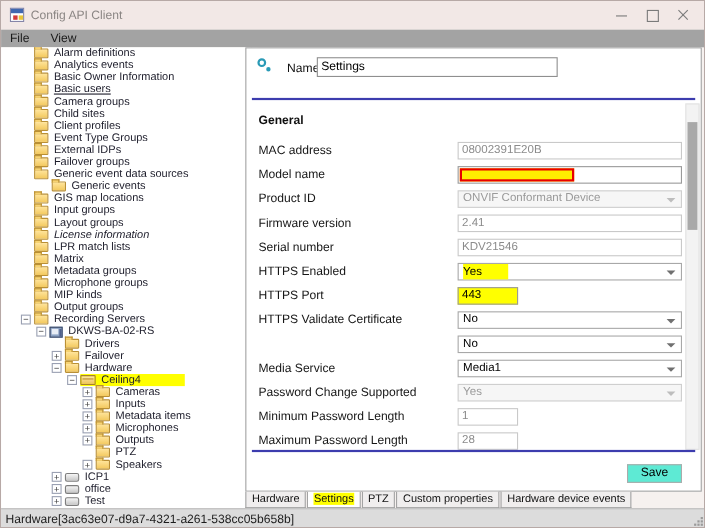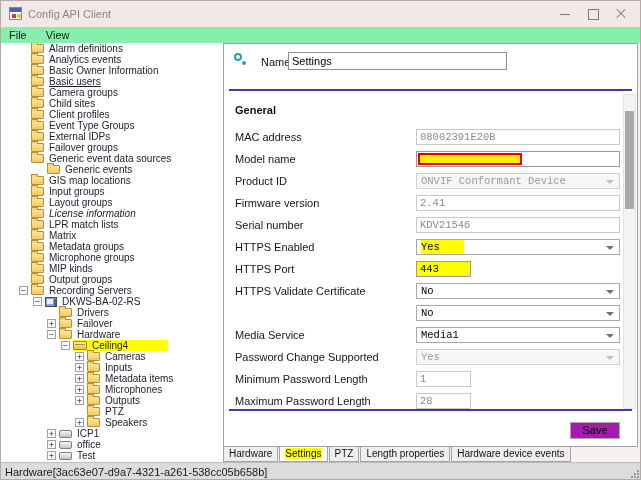--- a/index.html
+++ b/index.html
@@ -14,21 +14,21 @@
   .appicon::after{content:"";position:absolute;left:2px;top:6px;width:4px;height:4px;background:#d23b3b;box-shadow:5px 0 0 #e8c53a;}
   .apptitle{position:absolute;left:27px;top:7px;font-size:11px;color:#8b8684;}
   .winbtn{position:absolute;top:0;width:28px;height:26px;cursor:default;}
   .btn-min{left:550px;}.btn-max{left:578px;}.btn-close{left:606px;}
   .btn-min::before{content:"";position:absolute;left:9px;top:13px;width:10px;height:1px;background:#7a7a7a;}
   .btn-max::before{content:"";position:absolute;left:9px;top:8px;width:9px;height:9px;border:1px solid #7a7a7a;}
   .btn-close::before,.btn-close::after{content:"";position:absolute;left:8px;top:12px;width:12px;height:1px;background:#7a7a7a;}
   .btn-close::before{transform:rotate(45deg);} .btn-close::after{transform:rotate(-45deg);}
 
   
-  .menubar{position:absolute;left:0;top:26px;width:641px;height:16px;background:#86efac;font-size:11px;color:#1a1a1a;}
+  .menubar{position:absolute;left:0;top:26px;width:641px;height:16px;background:#a3a3a3;font-size:11px;color:#1a1a1a;}
   .menuitem{display:inline-block;padding:1px 8px;height:16px;line-height:14px;}
 
   
   .treepanel{position:absolute;left:0;top:42px;width:234px;height:419px;background:#fff;border-right:1px solid #cfc6c3;overflow:hidden;}
   .treescroll{position:absolute;right:0;top:0;width:6px;height:419px;background:#f2f2f2;border-left:1px solid #b9b9b9;}
   .trow{display:flex;align-items:center;height:11px;font-size:10px;color:#1c1c2a;white-space:nowrap;}
   .exp{flex:none;width:9px;height:9px;margin-right:3px;border:1px solid #9aa0b2;background:#fff;
        font:8px/7px "DejaVu Sans Mono",monospace;text-align:center;color:#444;}
   .exp.novis{visibility:hidden;}
   .iwrap{display:flex;align-items:center;}
@@ -51,34 +51,34 @@
   .nameicon .c2{position:absolute;left:8px;top:8px;width:4px;height:4px;border:2px solid #2a9ab6;border-radius:50%;}
   .namelabel{position:absolute;left:37px;top:12px;font-size:11px;color:#111;}
   .namebox{position:absolute;left:64px;top:8px;width:219px;height:18px;border:1px solid #8f8f8f;background:#fff;
            font-size:11px;color:#000;line-height:16px;padding-left:3px;}
   .sep{position:absolute;left:5px;width:403px;height:2px;background:#3c3cae;}
   .sep1{top:45px;} .sep2{top:365px;}
   .sectiontitle{position:absolute;left:11px;top:60px;font-size:11px;font-weight:bold;color:#111;}
   .fields{position:absolute;left:0;top:82px;width:413px;height:284px;overflow:hidden;}
   .frow{position:relative;height:22px;}
   .flabel{position:absolute;left:11px;top:5px;font-size:11px;color:#161616;white-space:nowrap;}
-  .ctl{position:absolute;left:192px;top:3px;height:16px;font-size:10.5px;display:flex;align-items:center;background:#fff;font-family:Liberation Mono, monospace;}
+  .ctl{position:absolute;left:192px;top:3px;height:16px;font-size:10.5px;display:flex;align-items:flex-start;background:#fff;}
   .ctl.full{width:204px;} .ctl.short{width:55px;}
   .ctl.textbox{border:1px solid #9a9a9a;padding-left:3px;color:#000;}
   .ctl.textbox.disabled{border-color:#c9c9c9;color:#8b8b8b;}
   .ctl.dropdown{border:1px solid #a8a8a8;padding-left:4px;color:#000;}
   .ctl.dropdown.disabled{background:#f6f6f6;border-color:#cfcfcf;color:#9a9a9a;}
   .chev{position:absolute;right:5px;top:6px;width:0;height:0;border-left:4px solid transparent;border-right:4px solid transparent;border-top:4px solid #707070;}
   .disabled .chev{border-top-color:#bdbdbd;}
   .hlbox{position:absolute;left:1px;top:1px;bottom:1px;width:104px;background:#ffee00;border:2px solid #e80000;}
   .yfill{background:#ffff00;}
   .ytext{background:#ffff00;display:inline-block;padding:1px 24px 1px 0;}
   .vscroll{position:absolute;left:399px;top:50px;width:13px;height:315px;background:#f3f3f3;border:1px solid #e2e2e2;}
   .vthumb{position:absolute;left:1px;top:16px;width:9px;height:98px;background:#a9a9a9;}
-  .savebtn{position:absolute;left:346px;top:378px;width:50px;height:17px;background:#a21caf;border:1px solid #ababab;
+  .savebtn{position:absolute;left:346px;top:378px;width:50px;height:17px;background:#5eead4;border:1px solid #ababab;
            font-size:11px;color:#000;text-align:center;line-height:15px;}
 
   
   .tabs{position:absolute;left:222px;top:446px;height:15px;display:flex;}
   .tab{flex:none;height:15px;padding:1px 5px;margin-right:1px;border:1px solid #a3a3a3;border-top:none;
        background:#f0eeee;font-size:10px;color:#111;line-height:12px;}
   .tab.selected{background:#fff;}
   .tab .hl{background:#ffff00;}
 
   
@@ -477,21 +477,21 @@
         <div class="vthumb"></div>
       </div>
     <div class="sep sep2"></div>
     <div class="savebtn">Save</div>
   </div>
 
   <div class="tabs">
       <div class="tab"><span>Hardware</span></div>
       <div class="tab selected"><span class="hl">Settings</span></div>
       <div class="tab"><span>PTZ</span></div>
-      <div class="tab"><span>Length properties</span></div>
+      <div class="tab"><span>Custom properties</span></div>
       <div class="tab"><span>Hardware device events</span></div>
     </div>
 
   <div class="statusbar">
     <span class="statustext">Hardware[3ac63e07-d9a7-4321-a261-538cc05b658b]</span>
     <span class="grip"></span>
   </div>
 
 </div>
 

